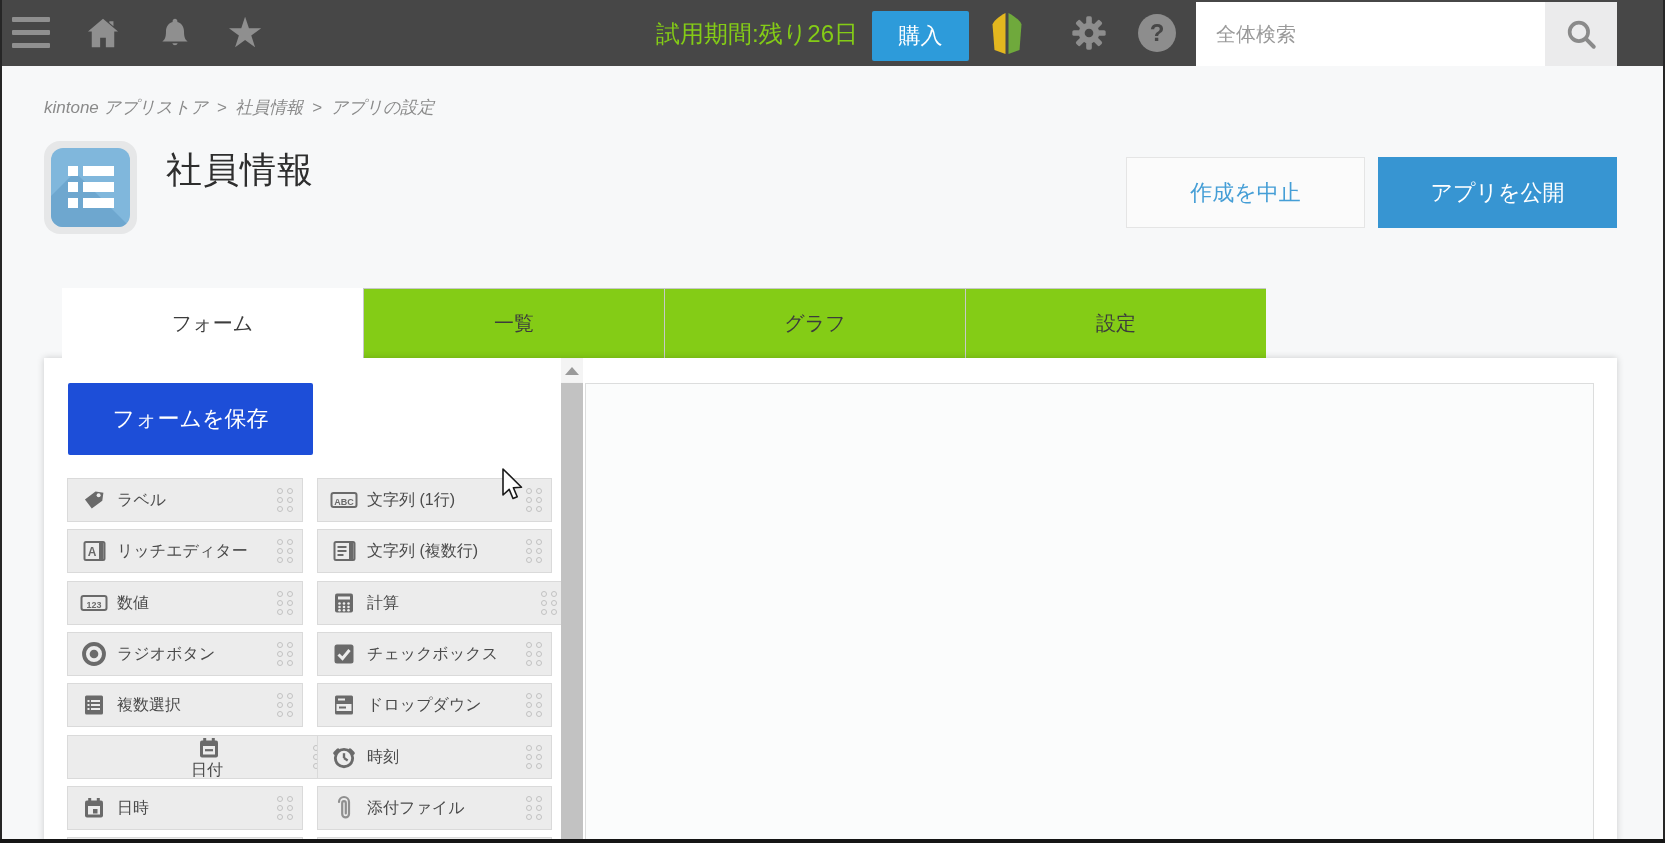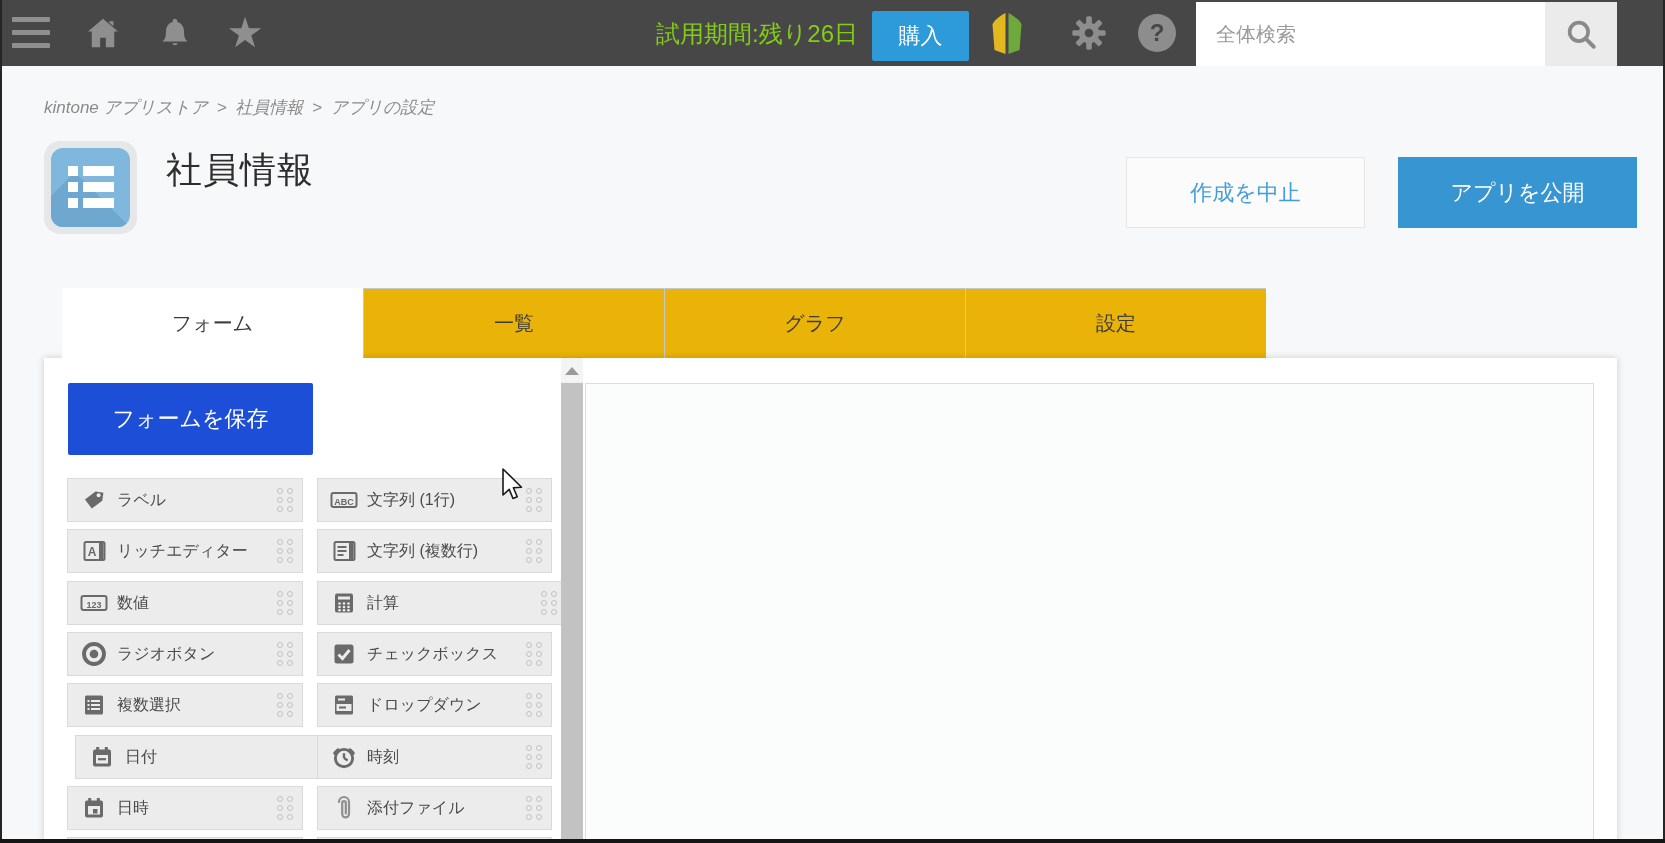--- a/index.html
+++ b/index.html
@@ -35,26 +35,26 @@
   .app-glyph{position:absolute;left:17px;top:18px;}
   .app-glyph .row{display:flex;margin-bottom:6px;}
   .app-glyph .sq{width:10px;height:10px;background:#fff;margin-right:5px;}
   .app-glyph .bar{width:31px;height:10px;background:#fff;}
   .page-title{left:166px;top:146px;font-size:36px;color:#2e2e2e;letter-spacing:1px;}
   .memo-row{left:170px;top:208px;height:24px;display:flex;align-items:center;font-size:17px;}
   .memo-text{color:#a3a3a3;margin-left:7px;}
   .memo-link{color:#6fb3d4;margin-left:4px;cursor:pointer;}
   .hdr-btn{top:157px;height:71px;display:flex;align-items:center;justify-content:center;font-size:22px;cursor:pointer;box-sizing:border-box;}
   .cancel-btn{left:1126px;width:239px;background:#fbfbfb;border:1px solid #e5e5e5;color:#459ed6;}
-  .publish-btn{left:1378px;width:239px;background:#3795d2;color:#fff;margin-left:20px;}
+  .publish-btn{left:1378px;width:239px;background:#3795d2;color:#fff;}
 
   
   .tab{top:288px;width:301px;height:70px;display:flex;align-items:center;justify-content:center;
        font-size:20px;color:#3c3c3c;box-sizing:border-box;cursor:pointer;}
-  .tab.inactive{background:#eab308;border-top:1px solid #c7c9c9;border-left:1px solid #c7c9c9;text-align:right;}
+  .tab.inactive{background:#84cc16;border-top:1px solid #c7c9c9;border-left:1px solid #c7c9c9;text-align:right;}
   .tab.active{background:#fff;z-index:3;}
 
   
   .card{left:44px;top:358px;width:1573px;height:485px;background:#fff;box-shadow:0 0 7px rgba(0,0,0,.18);z-index:2;}
   .save-btn{left:24px;top:25px;width:245px;height:72px;background:#1d4ed8;color:#fff;font-size:22px;
             display:flex;align-items:center;justify-content:center;border-radius:2px;cursor:pointer;}
   .tile{height:44px;background:#ececec;border:1px solid #dadada;box-sizing:border-box;
         display:flex;align-items:center;cursor:pointer;}
   .tile .ic{width:30px;margin-left:11px;display:flex;align-items:center;justify-content:center;flex:none;}
   .tile .lbl{font-size:16px;color:#4a4a4a;margin-left:8px;white-space:nowrap;}
@@ -375,21 +375,21 @@
           <span class="lbl">ドロップダウン</span>
           <span class="drag">
             <i></i>
             <i></i>
             <i></i>
             <i></i>
             <i></i>
             <i></i>
           </span>
         </div>
-        <div class="abs tile" style="left: 31px; top: 377px; width: 272px;">
+        <div class="abs tile" style="left: 23px; top: 377px; width: 272px; flex-direction: column;">
           <span class="ic">
             <svg width="24" height="24" viewBox="0 0 24 24">
               <rect x="6.2" y="2" width="3" height="4" fill="#6a6a6a"></rect>
               <rect x="14.8" y="2" width="3" height="4" fill="#6a6a6a"></rect>
               <rect x="3" y="4.5" width="18" height="17" rx="2" fill="#6a6a6a"></rect>
               <rect x="6" y="10" width="12" height="8.5" fill="#ececec"></rect>
               <line x1="8" y1="14.2" x2="16" y2="14.2" stroke="#6a6a6a" stroke-width="2.2"></line>
             </svg>
           </span>
           <span class="lbl">日付</span>

